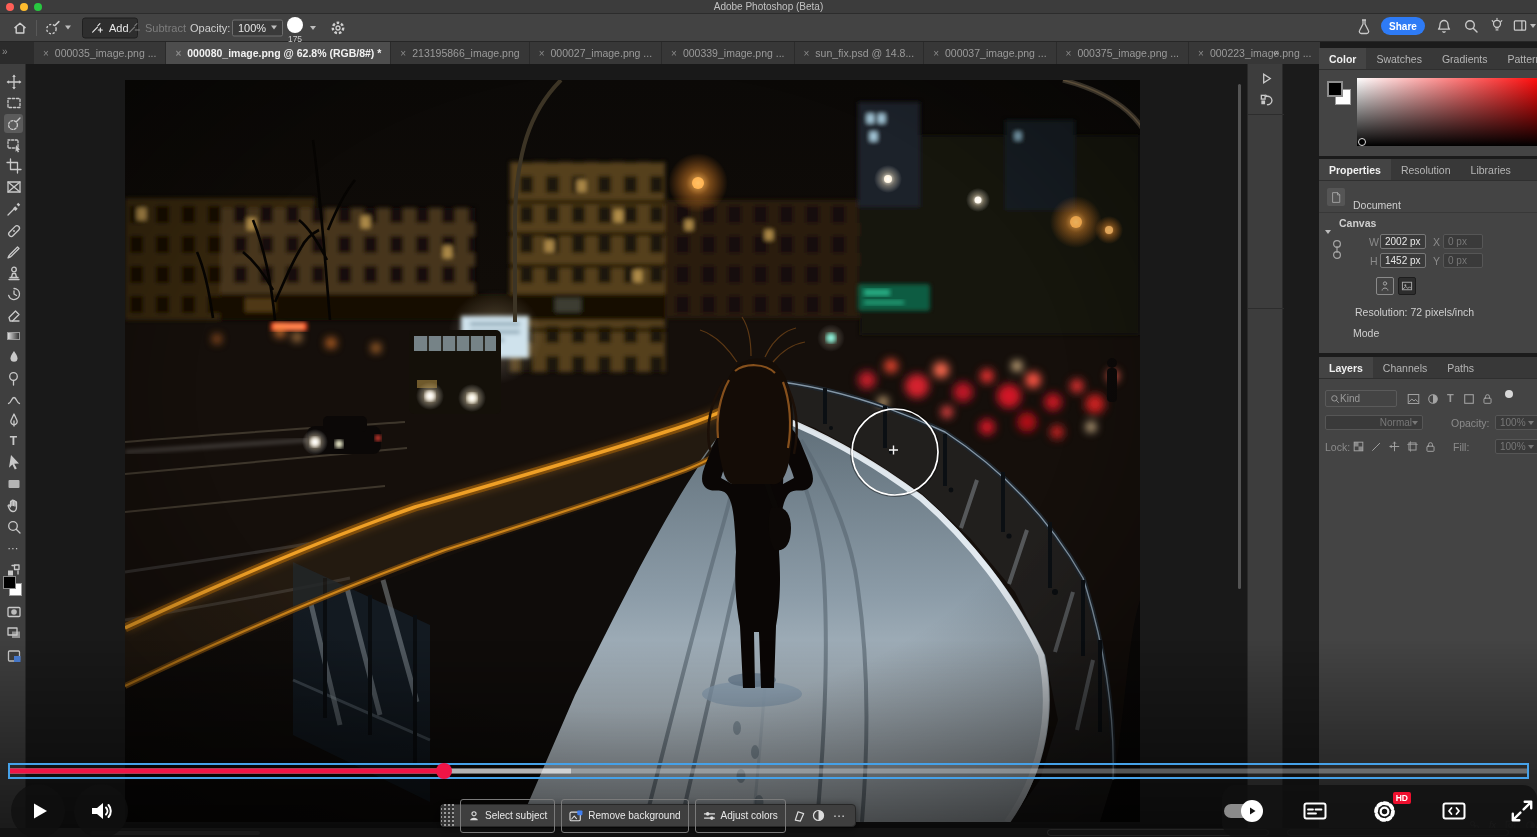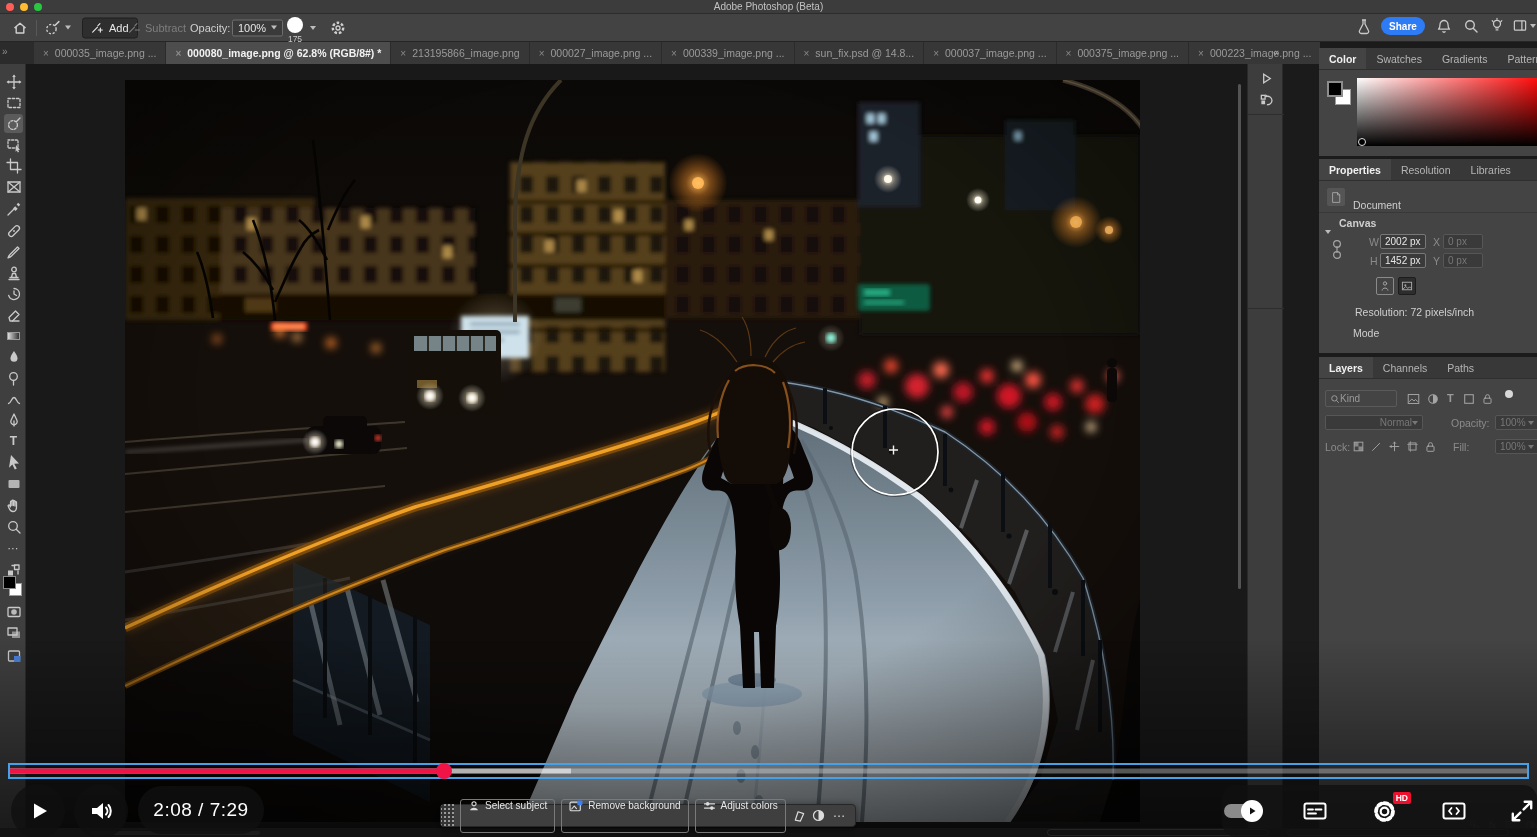--- a/index.html
+++ b/index.html
@@ -52,21 +52,21 @@
   .seek-knob{left:calc(28.6% - 8px);top:50%;transform:translateY(-50%);width:16px;height:16px;border-radius:50%;background:#f01446;}
   .ctl-circle{width:54px;height:54px;border-radius:50%;background:rgba(16,16,16,.78);display:flex;align-items:center;justify-content:center;z-index:40;}
   .time-pill{left:138px;top:786px;width:126px;height:48px;border-radius:24px;background:rgba(16,16,16,.8);display:flex;align-items:center;justify-content:center;z-index:40;}
   .time-pill span{color:#fff;font-size:19px;letter-spacing:.5px;}
   .rcluster{left:1222px;top:785px;width:315px;height:52px;border-radius:14px;background:rgba(16,16,16,.8);display:flex;align-items:center;justify-content:space-evenly;z-index:40;gap:39px;}
   .yt-ic svg{stroke:#fff;fill:none;stroke-width:2;stroke-linecap:round;stroke-linejoin:round;display:block;}
   .hd-badge{position:absolute;top:-6px;right:-13px;background:#ee0f2e;color:#fff;font-size:8.5px;font-weight:700;padding:1px 3px;border-radius:2px;}
   
   .ctx{left:440px;top:804px;height:23px;background:#3f3f3f;border:1px solid #272727;border-radius:4px;display:flex;align-items:center;gap:6px;padding:0 8px 0 0;box-shadow:0 2px 8px rgba(0,0,0,.55);z-index:35;}
   .ctx-handle{width:13px;height:23px;background-color:#343434;border-radius:4px 0 0 4px;background-image:radial-gradient(#9a9a9a .9px,transparent 1.1px);background-size:4px 4px;background-position:2px 3px;}
-  .ctx-btn{height:34px;border:1px solid #7a7a7a;border-radius:3px;display:flex;align-items:flex-start;gap:5px;padding:0 7px;color:#e8e8e8;font-size:10px;white-space:nowrap;}
+  .ctx-btn{height:34px;border:1px solid #7a7a7a;border-radius:3px;display:flex;align-items:center;gap:5px;padding:0 7px;color:#e8e8e8;font-size:10px;white-space:nowrap;}
   .ctx-ic svg{stroke:#ddd;fill:none;stroke-width:1.3;stroke-linecap:round;stroke-linejoin:round;display:block;}
   .ctx-ic svg .f{fill:#ddd;stroke:none;}
   .statusbar{left:0;top:828px;width:1537px;height:9px;background:#2d2d2d;z-index:20;}
 </style>
 </head>
 <body>
 
 <div class="screen">
 
   <div class="abs titlebar">
@@ -872,23 +872,20 @@
     <svg width="26" height="26" viewBox="0 0 26 26">
         <path d="M9 5.5L22 13 9 20.5z" fill="#fff"></path>
       </svg>
   </div>
   <div class="abs ctl-circle" style="left:74px;top:784px">
     <svg width="26" height="26" viewBox="0 0 26 26">
         <path d="M4 10h5l6-5v16l-6-5H4z" fill="#fff"></path>
         <path d="M18 9.5a5 5 0 0 1 0 7M20.5 7a9 9 0 0 1 0 12" stroke="#fff" stroke-width="2" fill="none" stroke-linecap="round"></path>
       </svg>
   </div>
-  <div class="abs time-pill">
-      <span>2:08 / 7:29</span>
-    </div>
 
   <div class="abs rcluster">
     <div style="position:relative;width:36px;height:14px;border-radius:7px;background:#8b8b8b">
       <div style="position:absolute;right:-3px;top:-4px;width:22px;height:22px;border-radius:50%;background:#fff;display:flex;align-items:center;justify-content:center">
         <svg width="10" height="10" viewBox="0 0 10 10">
             <path d="M3 1.5L8.5 5 3 8.5z" fill="#111"></path>
           </svg>
       </div>
     </div>
     <div class="yt-ic">

